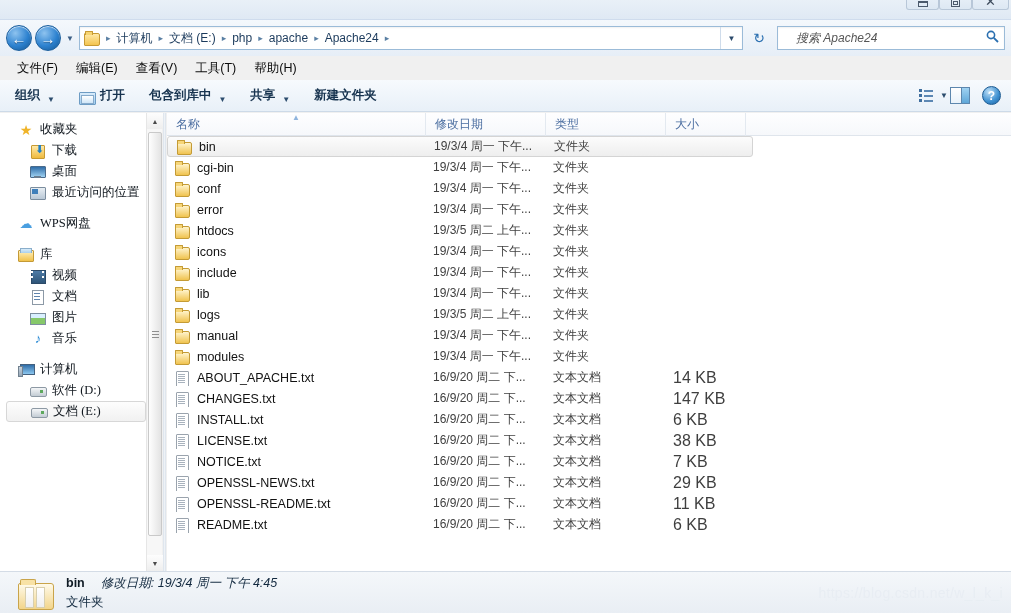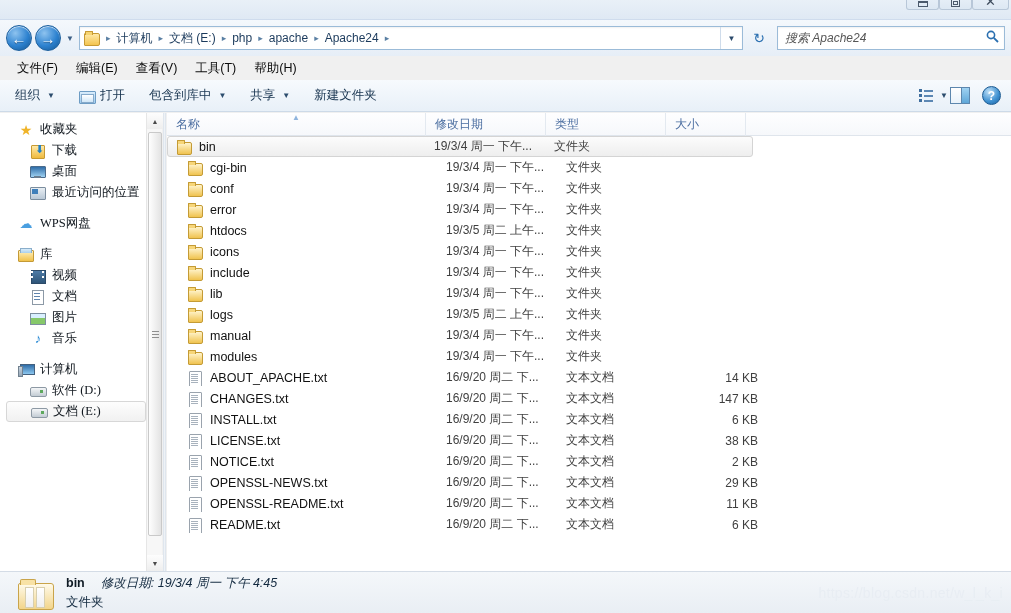--- a/index.html
+++ b/index.html
@@ -109,21 +109,21 @@
   }
   .searchbox {
     width: 228px; height: 24px; flex: none; margin-right: 6px;
     background: #fff; border: 1px solid #9bbbd8;
     display: flex; align-items: center;
     box-shadow: inset 0 1px 2px rgba(0,0,0,.06);
   }
   .searchinput {
     flex: 1; border: none; outline: none; height: 20px;
     font-family: "Liberation Sans", sans-serif; font-size: 12px;
-    font-style: italic; color: #444; padding-left: 7px; background: transparent;
+    font-style: italic; color: #444; padding-left: 7px; background: transparent; margin-left: 11px;
   }
   .searchinput::placeholder { color: #555; font-style: italic; opacity: 1; }
   .searchicon { width: 24px; text-align: center; color: #2a6fb0; font-size: 13px; }
 
   
   .menubar {
     position: absolute; left: 0; top: 56px; width: 1011px; height: 24px;
     background: #f0f0f0;
     display: flex; align-items: center; padding-left: 8px;
   }
@@ -132,23 +132,23 @@
   }
 
   
   .cmdbar {
     position: absolute; left: 0; top: 80px; width: 1011px; height: 32px;
     background: linear-gradient(#f7fafd, #e8f0f8);
     border-bottom: 1px solid #cddae8;
     display: flex; align-items: center;
   }
   .cmditem {
-    display: flex; align-items: center; gap: 5px;
+    display: flex; align-items: flex-end; gap: 5px;
     padding: 4px 9px; margin-left: 6px;
-    font-size: 12.5px; color: #17334f; white-space: nowrap;
+    font-size: 12.5px; color: #17334f; white-space: nowrap; font-weight: bold;
   }
   .cmdcaret { font-size: 8px; color: #2c4c6d; margin-left: 2px; }
   .openicon {
     width: 16px; height: 14px; position: relative; flex: none;
   }
   .openicon::before {
     content: ""; position: absolute; left: 0; top: 2px; width: 15px; height: 11px;
     background: linear-gradient(#d9ecfb, #9fcdf0);
     border: 1px solid #6d9cc4; border-radius: 1px;
   }
@@ -329,36 +329,36 @@
     font-size: 12px; color: #4a6da0; padding-left: 9px;
     border-right: 1px solid #e3e9f0; position: relative;
   }
   .hdrcell .sortarrow {
     position: absolute; left: 50%; top: 0px; transform: translateX(-50%);
     color: #8fb4dd; font-size: 8px;
   }
   .rows { position: relative; }
   .row {
     height: 21px; display: flex; align-items: center;
-    padding-left: 20px; position: relative;
+    padding-left: 7px; position: relative;
   }
   .row.selected {
     background: linear-gradient(#fcfcfc, #eeeeee);
     border: 1px solid #d4d4d4; border-radius: 3px;
     width: 586px; height: 21px; padding-left: 8px;
   }
   .cell-name {
     display: flex; align-items: center; gap: 7px;
     width: 259px; flex: none; white-space: nowrap; overflow: hidden;
   }
   .row.selected .cell-name { width: 258px; }
   .fname { font-size: 12.5px; color: #111; }
   .cell-date { width: 120px; flex: none; font-size: 12px; color: #3f3f3f; white-space: nowrap; }
   .cell-type { width: 120px; flex: none; font-size: 12px; color: #3f3f3f; white-space: nowrap; }
-  .cell-size { width: 72px; flex: none; font-size: 12px; color: #3f3f3f; text-align: right; }
+  .cell-size { width: 72px; flex: none; font-size: 16px; color: #3f3f3f; }
 
   .fico { width: 16px; height: 16px; flex: none; position: relative; }
   .fico.folder::before {
     content: ""; position: absolute; left: 1px; top: 3px; width: 13px; height: 11px;
     background: linear-gradient(#fff4cd, #f0c34f);
     border: 1px solid #c49b35; border-radius: 1px 2px 2px 1px;
   }
   .fico.folder::after {
     content: ""; position: absolute; left: 1px; top: 1px; width: 6px; height: 3px;
     background: #f7d679; border: 1px solid #c49b35; border-bottom: none; border-radius: 1px 1px 0 0;
@@ -775,21 +775,21 @@
         <span class="cell-type">文本文档</span>
         <span class="cell-size">38 KB</span>
       </div>
       <div class="row">
         <span class="cell-name">
           <span class="fico txt"></span>
           <span class="fname">NOTICE.txt</span>
         </span>
         <span class="cell-date">16/9/20 周二 下...</span>
         <span class="cell-type">文本文档</span>
-        <span class="cell-size">2 KB</span>
+        <span class="cell-size">7 KB</span>
       </div>
       <div class="row">
         <span class="cell-name">
           <span class="fico txt"></span>
           <span class="fname">OPENSSL-NEWS.txt</span>
         </span>
         <span class="cell-date">16/9/20 周二 下...</span>
         <span class="cell-type">文本文档</span>
         <span class="cell-size">29 KB</span>
       </div>

